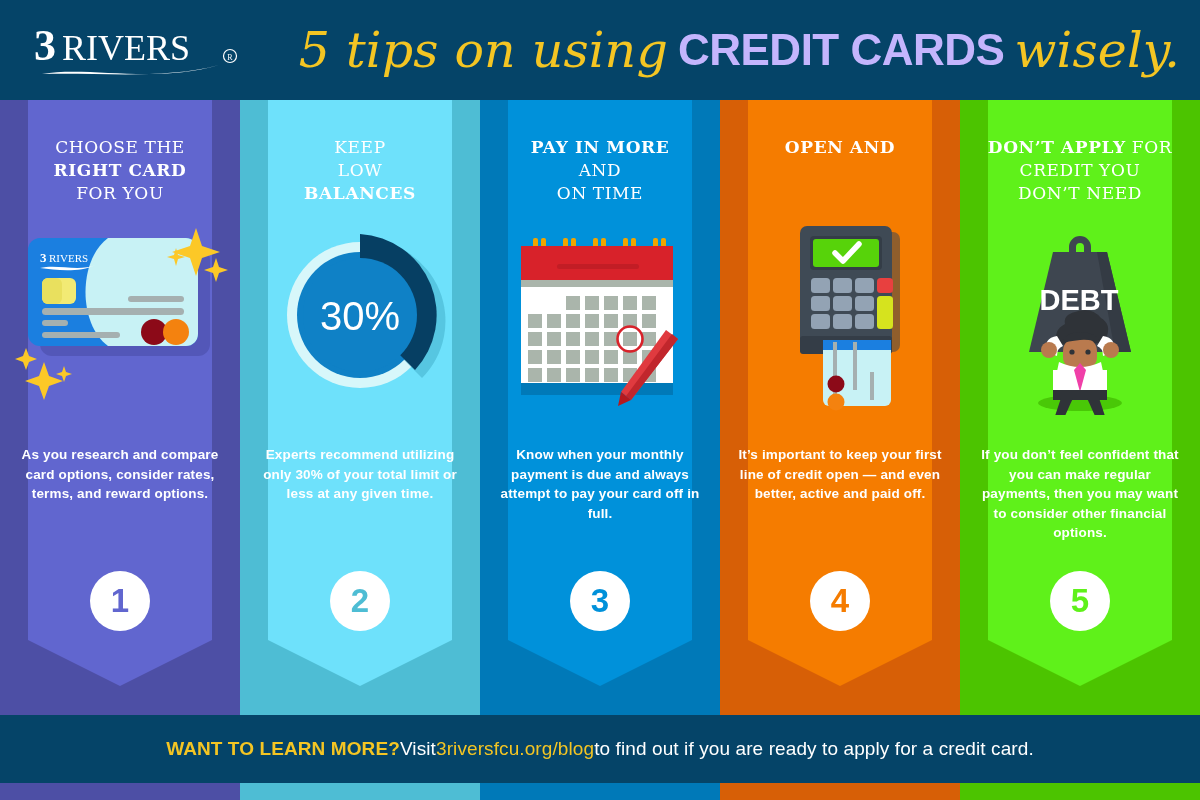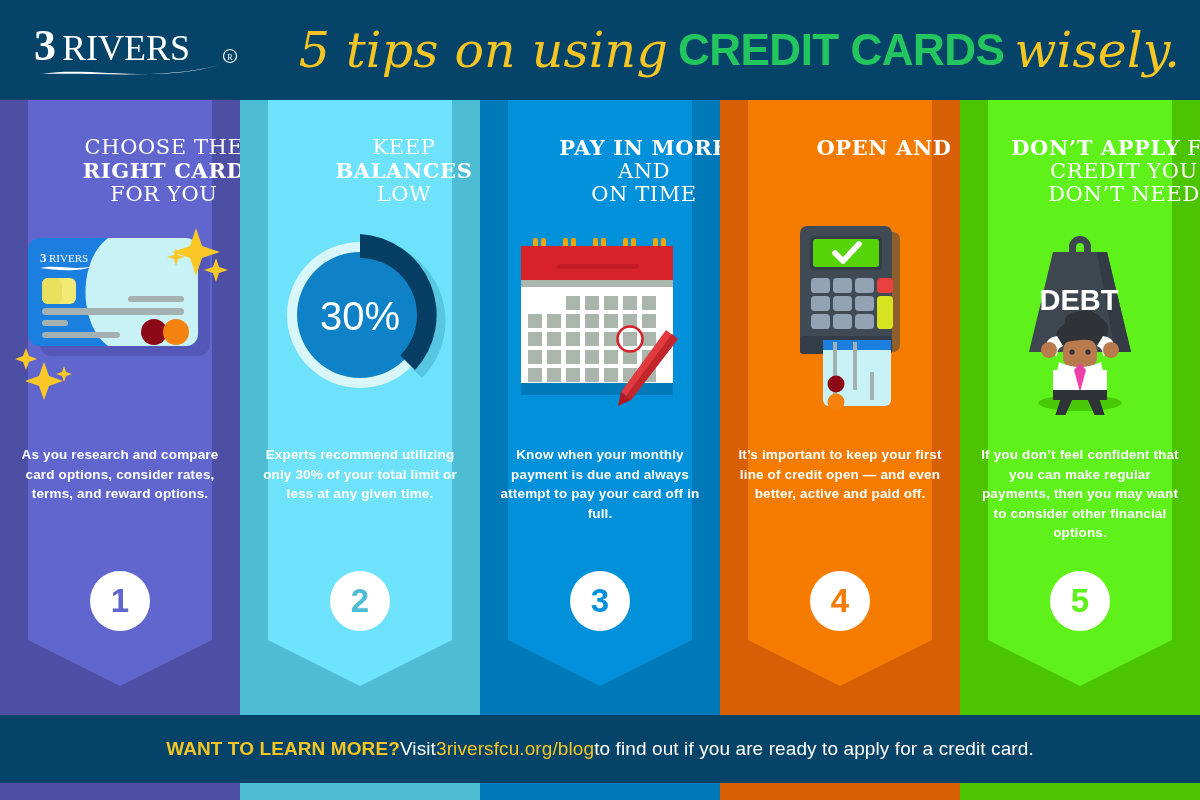--- a/index.html
+++ b/index.html
@@ -19,41 +19,40 @@
     display:flex;align-items:center;justify-content:flex-end;
     white-space:nowrap;
   }
   .hl-italic{
     font-family:"DejaVu Serif","Liberation Serif",serif;
     font-style:italic;font-weight:400;font-size:49px;color:#f4c523;
     letter-spacing:.2px;
   }
   .hl-bold{
     font-family:"Liberation Sans","DejaVu Sans",sans-serif;
-    font-weight:bold;font-size:44px;color:#22c55e;
+    font-weight:bold;font-size:44px;color:#c4b5fd;
     letter-spacing:-.5px;padding:0 10px;
   }
 
   
   .cols{position:absolute;left:0;top:100px;width:1200px;height:700px;display:flex;z-index:10;}
   .col{position:relative;width:240px;height:700px;overflow:hidden;}
   .panel{
     position:absolute;left:28px;top:0;width:184px;height:700px;
   }
   .panel .body{position:absolute;left:0;top:0;width:184px;height:540px;}
   .panel .chev{position:absolute;left:0;top:540px;width:184px;height:46px;}
   .panel .chev svg{display:block;}
 
   .c-title{
     position:absolute;left:0;top:36px;width:240px;
     text-align:center;color:#ffffff;
     font-family:"DejaVu Serif","Liberation Serif",serif;
-    font-size:21px;line-height:23px;letter-spacing:.6px;
+    font-size:17px;line-height:23px;letter-spacing:.6px;
     z-index:6;
-    padding-left:44px;
   }
   .c-title b{font-weight:bold;}
   .c-title span{font-weight:400;}
 
   .art{position:absolute;left:0;top:120px;width:240px;height:190px;z-index:6;}
   .art svg{display:block;margin:0 auto;}
 
   .c-body{
     position:absolute;left:18px;top:345px;width:204px;
     text-align:center;color:#ffffff;font-weight:bold;
@@ -164,22 +163,22 @@
         <div class="body" style="background:#6ee1fb"></div>
         <div class="chev">
           <svg width="184" height="46" viewBox="0 0 184 46">
             <polygon points="0,0 184,0 92,46" fill="#6ee1fb"></polygon>
           </svg>
         </div>
       </div>
 
       <div class="c-title">
         <div><span>KEEP</span></div>
+        <div><span>LOW</span></div>
         <div><b>BALANCES</b></div>
-        <div><span>LOW</span></div>
       </div>
 
       <div class="art">
         <svg width="200" height="190" viewBox="0 0 200 190">
 
           <circle cx="100" cy="95" r="73" fill="#d7f7fa"></circle>
 
           <path d="M100 95 L100 14 A81 81 0 0 1 157 152 Z" fill="#3aa7c2" opacity=".45" transform="translate(5,6)"></path>
 
           <circle cx="100" cy="95" r="63" fill="#0f81c6"></circle>

